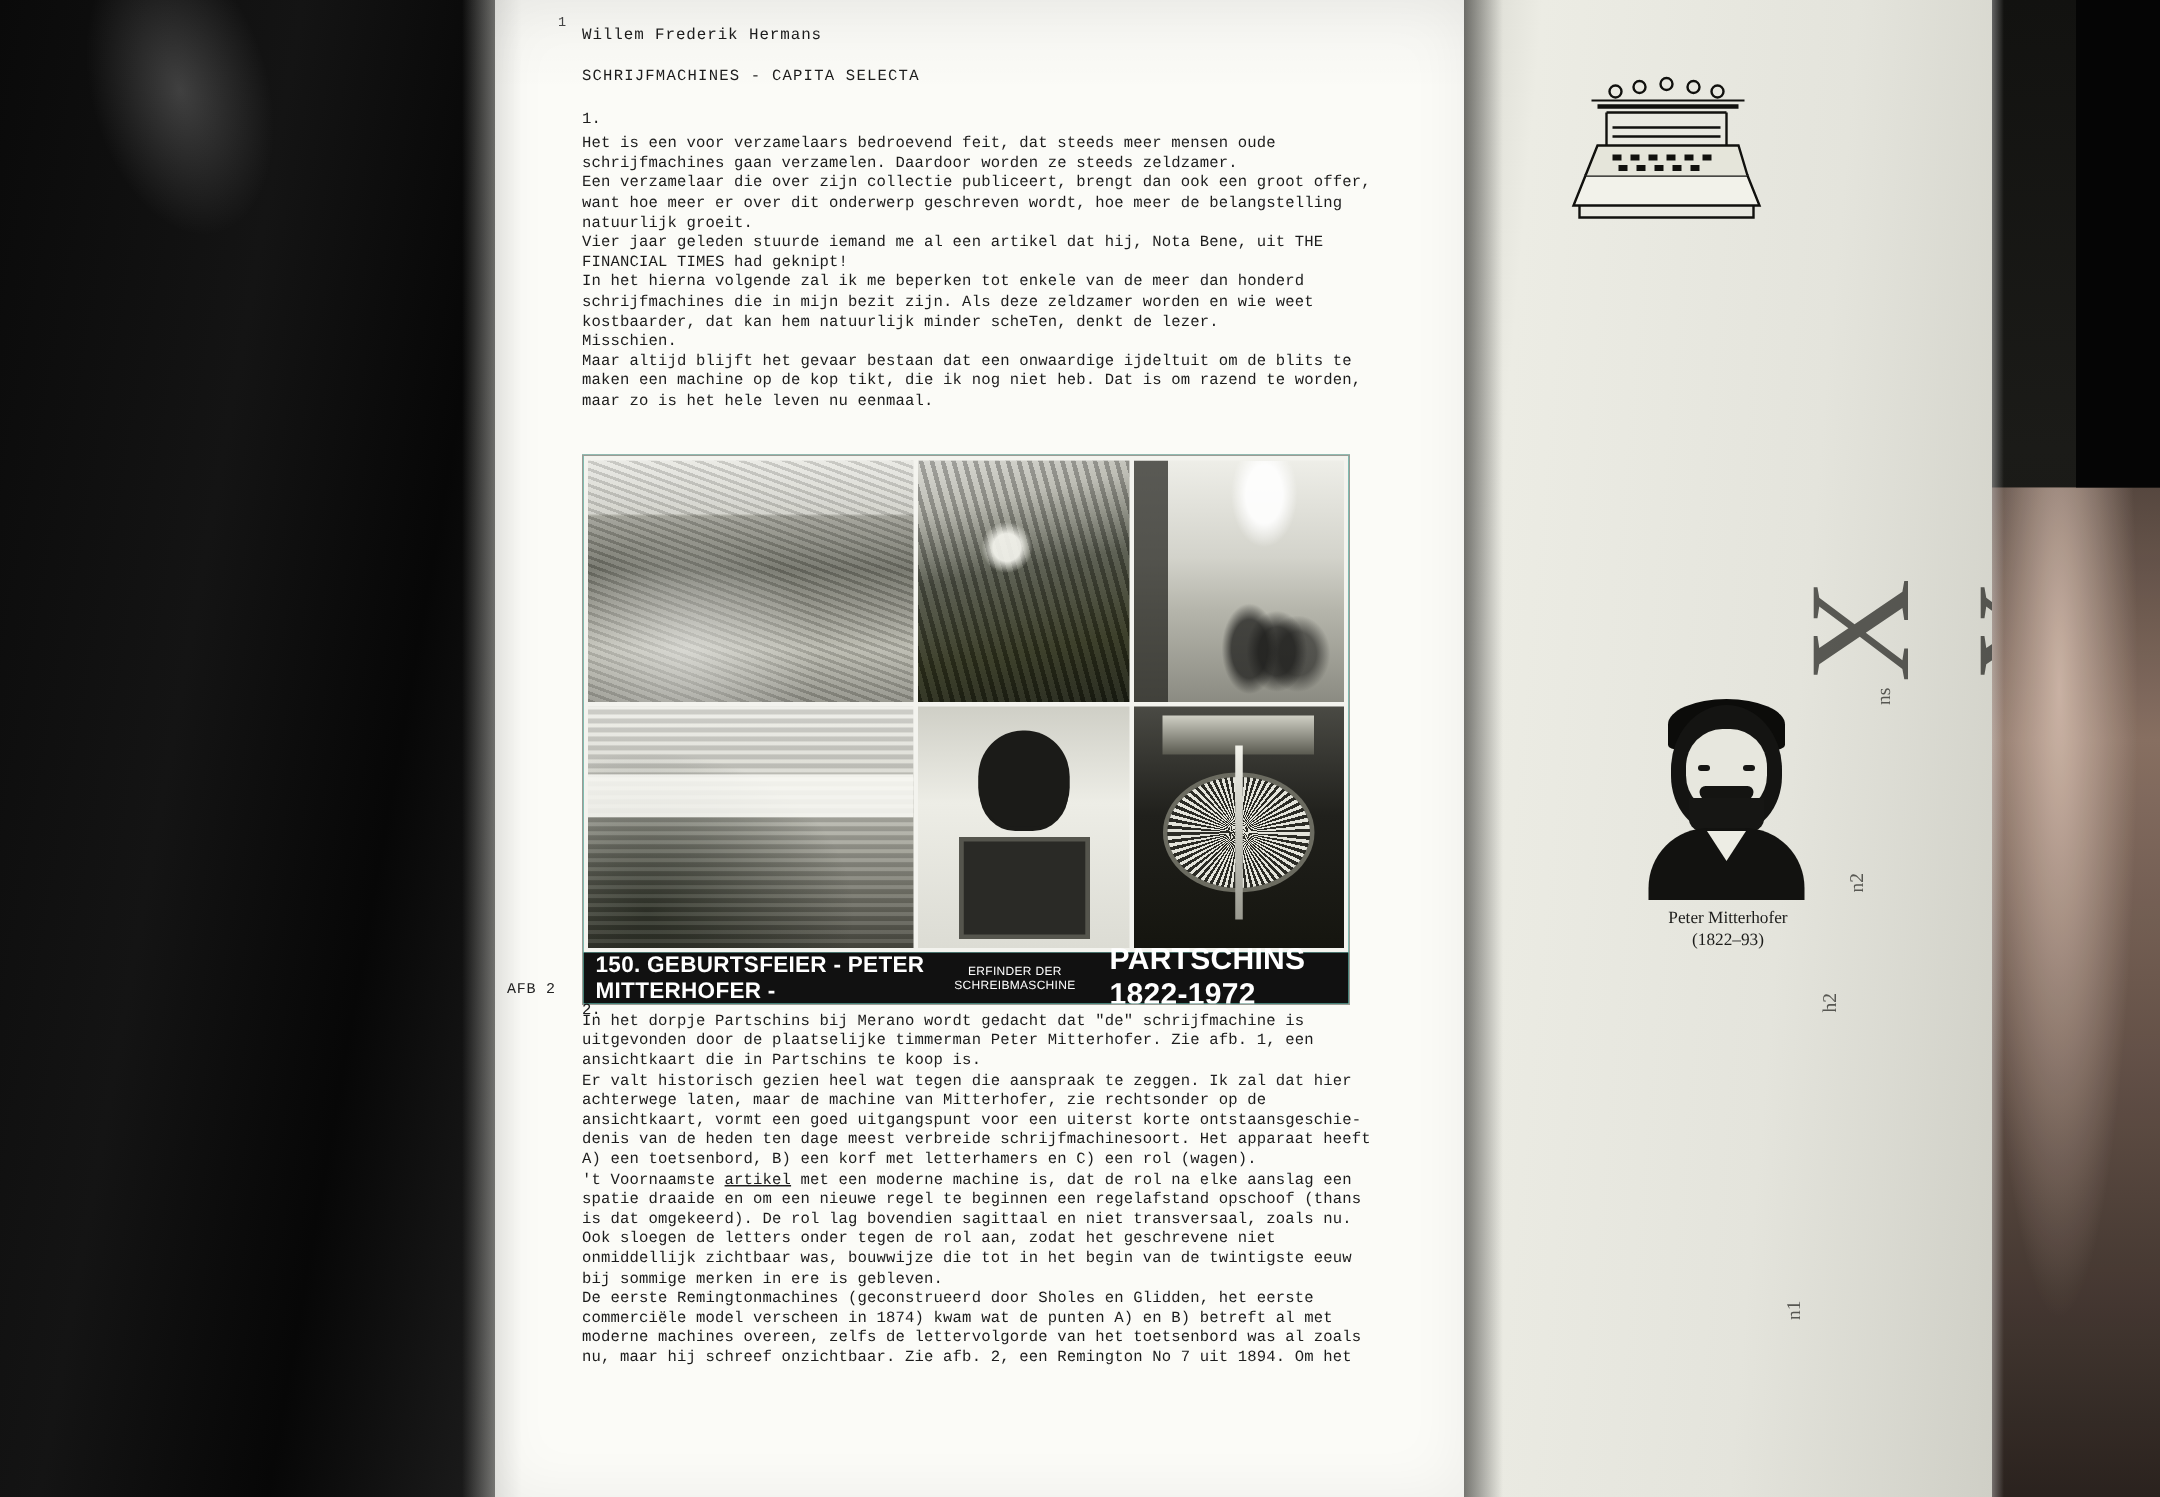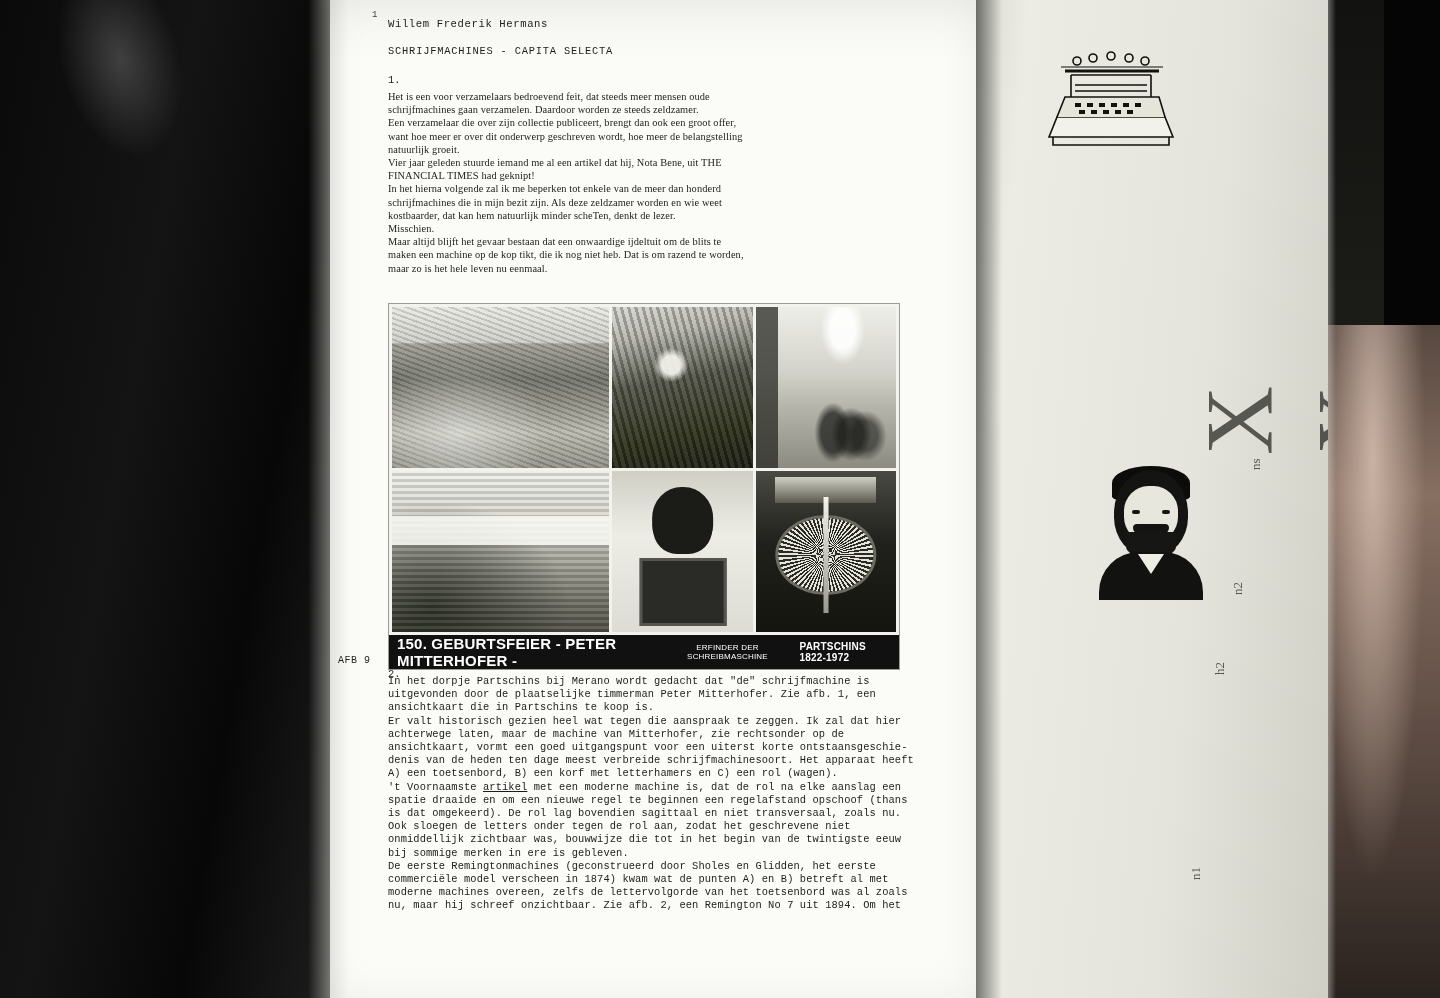--- a/index.html
+++ b/index.html
@@ -59,21 +59,21 @@
     width: 584px;
     font-size: 10.4px;
     line-height: 13.2px;
     color: #1c1c1c;
     letter-spacing: 0.1px;
     white-space: pre-wrap;
   }
   .author { top: 18px; font-size: 10.6px; letter-spacing:0.6px;}
   .title  { top: 45px; letter-spacing: 0.8px; }
   .sec1   { top: 74px; }
-  .body1  { top: 90px; font-family: Liberation Serif, serif; }
+  .body1  { top: 90px; }
   .sec2   { top: 668px; }
   .body2  { top: 675px; }
 
   u.ul { text-decoration: underline; }
 
   
   .figure {
     position: absolute;
     left: 58px; top: 303px;
     width: 510px; height: 365px;
@@ -174,21 +174,21 @@
     position:absolute; left:0; right:0; bottom:0; height:34px;
     background:#111;
     color:#fff;
     display:flex; align-items:center;
     padding:0 8px;
     font-family:"Liberation Sans", sans-serif;
   }
   .cap-a{ font-size:15px; font-weight:bold; letter-spacing:0.2px; }
   .cap-sep{ flex:0 0 10px; }
   .cap-b{ font-size:8px; line-height:9.5px; text-align:center; letter-spacing:.2px; }
-  .cap-c{ font-size:10px; font-weight:bold; letter-spacing:0.2px; margin-left:16px;}
+  .cap-c{ font-size:20px; font-weight:bold; letter-spacing:0.2px; margin-left:16px;}
   .afb-label{
     position:absolute; left:8px; top:655px;
     font-size:10px; color:#222; letter-spacing:.5px;
   }
 
   
   .right-page{
     position:absolute; left:976px; top:0;
     width:352px; height:998px;
     background:linear-gradient(95deg,#d8d8d0 0%, #ececE4 12%, #e4e4dc 60%, #cfcfc6 100%);
@@ -301,21 +301,21 @@
 Vier jaar geleden stuurde iemand me al een artikel dat hij, Nota Bene, uit THE
 FINANCIAL TIMES had geknipt!
 In het hierna volgende zal ik me beperken tot enkele van de meer dan honderd
 schrijfmachines die in mijn bezit zijn. Als deze zeldzamer worden en wie weet
 kostbaarder, dat kan hem natuurlijk minder scheTen, denkt de lezer.
 Misschien.
 Maar altijd blijft het gevaar bestaan dat een onwaardige ijdeltuit om de blits te
 maken een machine op de kop tikt, die ik nog niet heb. Dat is om razend te worden,
 maar zo is het hele leven nu eenmaal.</div>
 
-    <div class="afb-label">AFB 9</div>
+    <div class="afb-label">AFB 2</div>
     <div class="figure">
       <div class="fig-grid">
         <div class="cell p1"></div>
         <div class="cell p2"></div>
         <div class="cell p3"></div>
         <div class="cell p4"></div>
         <div class="cell p5">
           <div class="bust"></div>
           <div class="plaque"></div>
         </div>
@@ -392,20 +392,24 @@
       <div class="head"></div>
       <div class="face"></div>
       <div class="eye l"></div>
       <div class="eye r"></div>
       <div class="mous"></div>
       <div class="beard"></div>
       <div class="body"></div>
       <div class="collar"></div>
     </div>
 
+    <div class="port-caption">
+      <div>Peter Mitterhofer</div>
+      <div>(1822–93)</div>
+    </div>
 
     <div class="scribble sc-big">X  X /  D</div>
     <div class="scribble sc-m1">ns</div>
     <div class="scribble sc-m2">n2</div>
     <div class="scribble sc-m3">h2</div>
     <div class="scribble sc-m4">n1</div>
   </div>
 
   <div class="right-dark"></div>
   <div class="rd-photo"></div>

